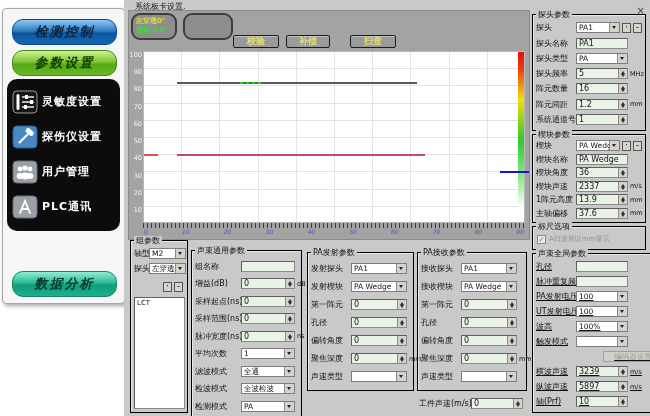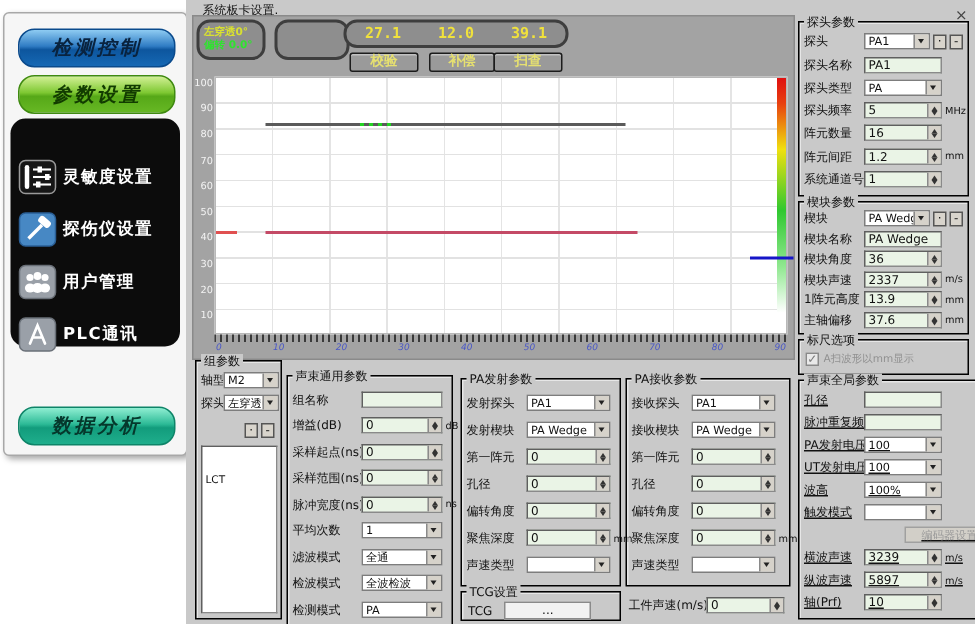--- a/index.html
+++ b/index.html
@@ -12,21 +12,21 @@
   .navbtn{position:absolute;left:9px;width:103px;height:24px;border-radius:11px;text-align:center;
           line-height:24px;font-family:"Liberation Serif","DejaVu Serif",serif;font-style:italic;
           font-weight:bold;font-size:13px;letter-spacing:2px;cursor:pointer;}
   .navbtn.blue{top:10px;background:linear-gradient(#8ecbf2 0%,#2f7cc4 45%,#0d569e 55%,#1668b4 100%);
                border:1px solid #0a4a8c;color:#09233f;}
   .navbtn.green{top:41px;background:linear-gradient(#d2f095 0%,#7ec832 45%,#56a818 55%,#67b824 100%);
                 border:1px solid #3f8a10;color:#123c00;}
   .navbtn.teal{top:262px;background:linear-gradient(#8feed2 0%,#2cba96 45%,#129c7c 55%,#1fae8c 100%);
                border:1px solid #0e8468;color:#05382c;}
   .blackpanel{position:absolute;left:4px;top:70px;width:113px;height:152px;background:#0c0c0c;
-              border-radius:10px;padding-top:21px;box-sizing:border-box;}
+              border-radius:10px;padding-top:5px;box-sizing:border-box;}
   .menuitem{display:flex;align-items:center;height:35px;padding-left:5px;cursor:pointer;}
   .menuitem svg{flex:0 0 auto;}
   .menuitem .mlabel{color:#ffffff;font-weight:bold;font-size:11px;margin-left:4px;letter-spacing:1px;}
 
   
   .main{position:absolute;left:124px;top:0;width:526px;height:416px;background:#c9c9c9;}
   .wintitle{position:absolute;left:11px;top:1px;font-size:8px;color:#111;}
   .closex{position:absolute;right:5px;top:6px;font-size:10px;color:#444;cursor:pointer;line-height:10px;}
 
   
@@ -34,21 +34,21 @@
   .pill{position:absolute;background:#8e8e8e;border:2px solid #3e3e3e;border-radius:9px;box-sizing:border-box;}
   .pill1{left:2px;top:2px;width:46px;height:27px;padding:2px 0 0 3px;overflow:hidden;}
   .pill1 .l1{color:#d8e030;font-size:7px;font-weight:bold;line-height:9px;white-space:nowrap;}
   .pill1 .l2{color:#2ee42e;font-size:7px;font-weight:bold;line-height:9px;white-space:nowrap;}
   .pill2{left:54px;top:2px;width:50px;height:27px;}
   .pill3{left:100px;top:2px;width:150px;height:19px;display:flex;justify-content:space-around;align-items:center;}
   .pill3 span{color:#f0e13c;font-weight:bold;font-size:10px;font-family:"DejaVu Sans Mono",monospace;}
   .abtn{position:absolute;top:24px;height:13px;background:#9a9a9a;border:1px solid #1c1c1c;border-radius:2px;
         color:#e6e070;font-weight:bold;font-size:9px;line-height:11px;text-align:center;box-sizing:border-box;
         box-shadow:inset 0 1px 0 rgba(255,255,255,.4);cursor:pointer;}
-  .abtn.b1{left:104px;width:46px;} .abtn.b2{left:157px;width:44px;} .abtn.b3{left:200px;width:46px;}
+  .abtn.b1{left:104px;width:46px;} .abtn.b2{left:157px;width:44px;} .abtn.b3{left:221px;width:46px;}
 
   .ystrip{position:absolute;left:0;top:40px;width:14px;height:172px;display:flex;flex-direction:column;
           justify-content:space-between;padding:1px 1px 9px 0;box-sizing:border-box;}
   .ytick{display:block;width:13px;text-align:right;font-size:6.5px;color:#f4f4f4;line-height:7px;}
   .plot{position:absolute;left:14px;top:40px;width:382px;height:172px;background:#ffffff;border:1px solid #b8b8b8;box-sizing:border-box;
         background-image:repeating-linear-gradient(to bottom,transparent 0 16.2px,#e2e2e2 16.2px 17.2px),
                          repeating-linear-gradient(to right,transparent 0 37.2px,#e4e4e4 37.2px 38.2px);}
   .colorbar{position:absolute;right:0;top:0;width:6px;height:100%;
             background:linear-gradient(#e01010 0%,#e84010 10%,#f0e010 28%,#30c830 52%,#90e890 74%,#ffffff 92%);}
   .gline{position:absolute;height:2px;}
@@ -95,21 +95,21 @@
   .p-probe .lbl,.p-wedge .lbl,.p-global .lbl{width:40px;}
   .p-probe .txt,.p-probe .selbox,.p-probe .spinbox,.p-wedge .txt,.p-wedge .selbox,.p-wedge .spinbox,
   .p-global .txt,.p-global .selbox,.p-global .spinbox{width:52px;}
   .row.haspm .selbox{width:44px;}
 
   
   .p-group .rows{height:38px;}
   .pmrow{position:absolute;top:41px;right:4px;display:flex;}
   .listbox{position:absolute;left:3px;top:56px;width:51px;height:112px;background:#fff;
            border:1px solid #8a8a8a;border-top-color:#5f5f5f;border-left-color:#5f5f5f;box-sizing:border-box;}
-  .list-item{font-size:7px;padding:18px 2px;cursor:pointer;}
+  .list-item{font-size:7px;padding:1px 2px;cursor:pointer;}
 
   
   .tcgrow{display:flex;align-items:center;padding:6px 3px 0 4px;}
   .tcgbtn{width:58px;height:12px;background:#f2f2f2;border:1px solid #8a8a8a;text-align:center;
           font-size:8px;line-height:10px;margin-left:8px;cursor:pointer;box-sizing:border-box;}
   .wprow{position:absolute;display:flex;align-items:center;}
   .chkbox{width:9px;height:9px;background:#e9e9e9;border:1px solid #8a8a8a;font-size:8px;line-height:8px;
           text-align:center;color:#7c7c7c;margin-right:3px;box-sizing:border-box;}
   .chklbl{font-size:7px;color:#919191;white-space:nowrap;overflow:hidden;}
 </style>
@@ -171,25 +171,20 @@
   <div class="main">
     <span class="wintitle">系统板卡设置.</span>
     <span class="closex">×</span>
 
     <div class="acq">
       <div class="pill pill1">
         <div class="l1">左穿透0°</div>
         <div class="l2">偏转 0.0°</div>
       </div>
       <div class="pill pill2"></div>
-      <div class="pill pill3">
-          <span class="readout">27.1</span>
-          <span class="readout">12.0</span>
-          <span class="readout">39.1</span>
-        </div>
       <div class="abtn b1">校验</div>
       <div class="abtn b2">补偿</div>
       <div class="abtn b3">扫查</div>
 
       <div class="ystrip">
           <span class="ytick">100</span>
           <span class="ytick">90</span>
           <span class="ytick">80</span>
           <span class="ytick">70</span>
           <span class="ytick">60</span>
@@ -401,27 +396,20 @@
           <div class="row">
             <span class="lbl">声速类型</span>
             <span class="selbox">
               <span class="selval"></span>
               <span class="selarw"></span>
             </span>
           </div>
         </div>
     </div>
 
-    <div class="grp" style="left:183px;top:394px;width:107px;height:20px;">
-      <span class="grp-title">TCG设置</span>
-      <div class="tcgrow">
-        <span class="lbl">TCG</span>
-        <span class="tcgbtn">...</span>
-      </div>
-    </div>
 
     <div class="grp p-parx" style="left:293px;top:252px;width:110px;height:139px;">
       <div class="rows">
           <span class="grp-title">PA接收参数</span>
           <div class="row">
             <span class="lbl">接收探头</span>
             <span class="selbox">
               <span class="selval">PA1</span>
               <span class="selarw"></span>
             </span>

